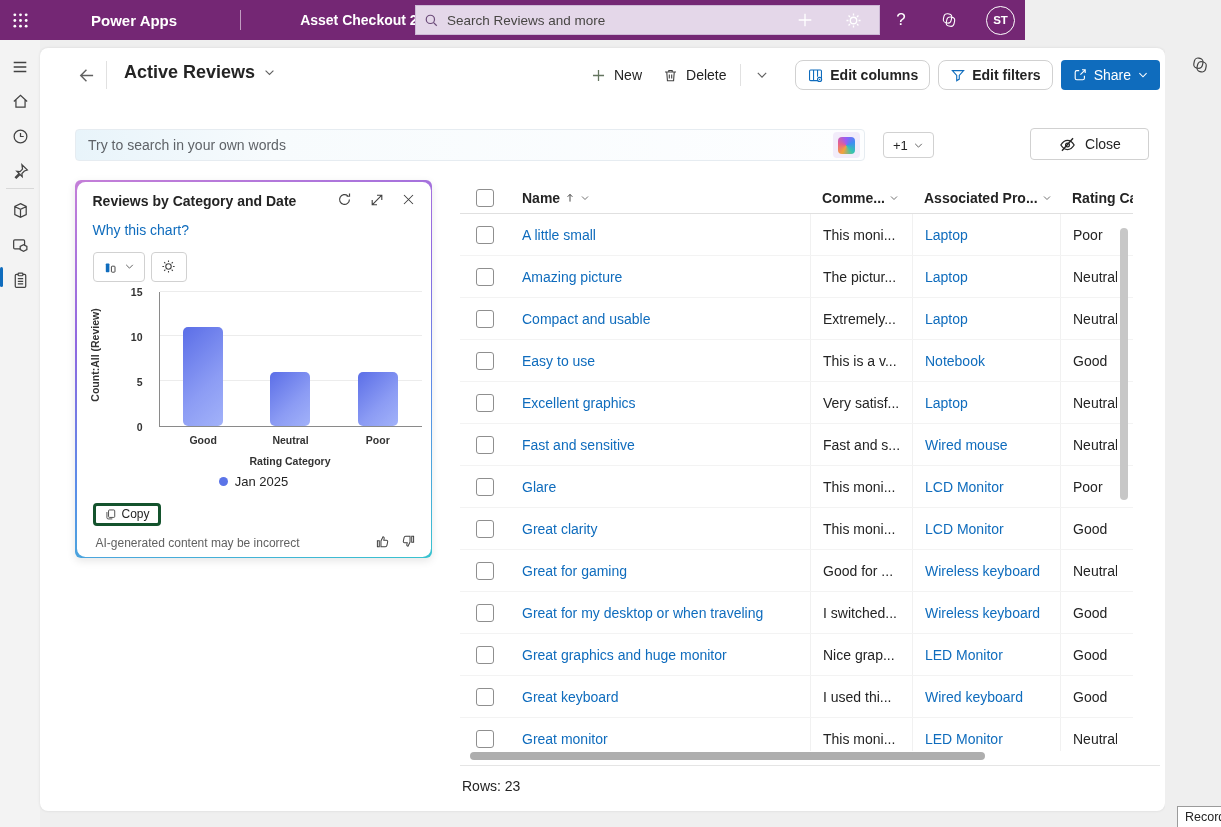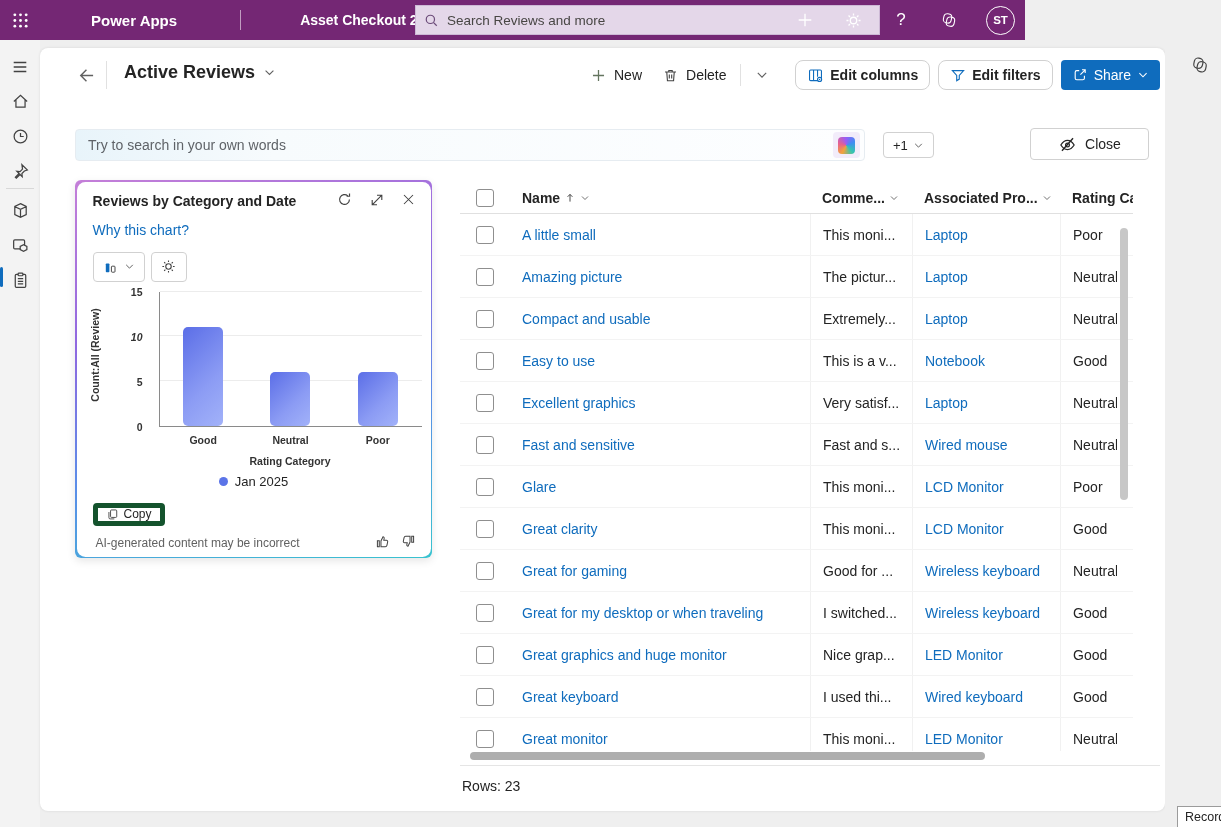--- a/index.html
+++ b/index.html
@@ -69,21 +69,21 @@
   .ytick { position:absolute; right:10px; transform:translateY(50%); font-size:10.5px; font-weight:700; color:#333; }
   .ylabel { position:absolute; left:-42px; top:167px; width:120px; transform:rotate(-90deg); transform-origin:center; font-size:10.5px; font-weight:700; color:#333; text-align:center; }
   .bars { position:absolute; left:0; bottom:0; width:100%; height:100%; display:flex; justify-content:space-around; align-items:flex-end; }
   .bar-col { flex:1; height:100%; display:flex; flex-direction:column; align-items:center; justify-content:flex-end; position:relative; }
   .bar { width:40px; border-radius:5px; background:linear-gradient(135deg,#5b6ee7 0%, #8c9cf4 60%, #a2b2f9 100%); }
   .xtick { position:absolute; top:100%; margin-top:8px; font-size:10.5px; font-weight:700; color:#333; }
   .xaxis-label { position:absolute; left:82px; top:273px; width:263px; text-align:center; font-size:10.5px; font-weight:700; color:#333; }
   .legend { position:absolute; left:0; top:292px; width:100%; display:flex; align-items:center; justify-content:center; gap:7px; }
   .legend-dot { width:9px; height:9px; border-radius:50%; background:#5b74e8; }
   .legend-label { font-size:13px; color:#242424; }
-  .copy-btn { position:absolute; left:16px; top:321px; height:23px; display:flex; align-items:center; gap:5px; border:5px solid #14532d; border-radius:4px; background:#fff; padding:0 8px; font-size:12px; cursor:pointer; }
+  .copy-btn { position:absolute; left:16px; top:321px; height:23px; display:flex; align-items:center; gap:5px; border:3px solid #14532d; border-radius:4px; background:#fff; padding:0 8px; font-size:12px; cursor:pointer; }
   .cp-footer { position:absolute; left:19px; top:354px; font-size:12px; color:#616161; }
   .thumbs { position:absolute; right:14px; top:351px; display:flex; gap:9px; }
   .thumb { width:17px; height:17px; cursor:pointer; }
 
   
   .tbl-viewport { position:absolute; left:420px; top:134px; width:673px; height:569px; overflow:hidden; }
   .thead { display:grid; grid-template-columns:50px 300px 102px 148px 1fr; height:32px; align-items:center; border-bottom:1px solid #e0e0e0; }
   .th { display:flex; align-items:center; gap:4px; font-size:14px; font-weight:700; color:#242424; padding-left:12px; white-space:nowrap; overflow:hidden; cursor:pointer; }
   .trow { display:grid; grid-template-columns:50px 300px 102px 148px 1fr; height:42px; align-items:stretch; border-bottom:1px solid #f3f3f3; }
   .cell { display:flex; align-items:center; font-size:14px; padding-left:12px; white-space:nowrap; overflow:hidden; }
@@ -329,21 +329,21 @@
           <svg width="17" height="17" viewBox="0 0 20 20" fill="none" stroke="#424242" stroke-width="1.3">
             <circle cx="10" cy="10" r="3.2"></circle>
             <path d="M10 2.8v2M10 15.2v2M2.8 10h2M15.2 10h2M4.9 4.9l1.4 1.4M13.7 13.7l1.4 1.4M15.1 4.9l-1.4 1.4M6.3 13.7l-1.4 1.4"></path>
           </svg>
         </div>
 
         <div class="ylabel">Count:All (Review)</div>
         <div class="yticks">
             <div class="ytick" style="bottom: 0%;">0</div>
             <div class="ytick" style="bottom: 33.3333%;">5</div>
-            <div class="ytick" style="bottom: 66.6667%; font-style: italic;">10</div>
+            <div class="ytick" style="bottom: 66.6667%;">10</div>
             <div class="ytick" style="bottom: 100%;">15</div>
           </div>
         <div class="plot">
           <div>
               <div class="gridline" style="bottom: 33.3333%;"></div>
               <div class="gridline" style="bottom: 66.6667%;"></div>
               <div class="gridline" style="bottom: 100%;"></div>
             </div>
           <div class="bars">
               <div class="bar-col">

